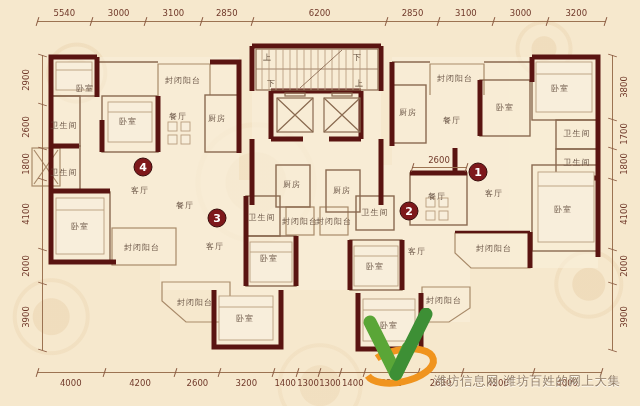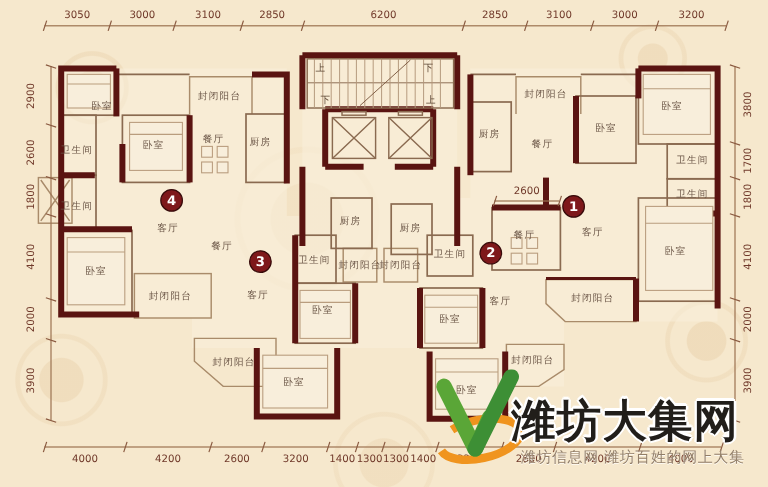--- a/index.html
+++ b/index.html
@@ -210,21 +210,21 @@
       <div class="stair-label" style="left: 267px; top: 57px;">上</div>
       <div class="stair-label" style="left: 357px; top: 57px;">下</div>
       <div class="stair-label" style="left: 271px; top: 83px;">下</div>
       <div class="stair-label" style="left: 359px; top: 83px;">上</div>
       <div class="unit-badge" style="left: 478px; top: 172px;">1</div>
       <div class="unit-badge" style="left: 409px; top: 211px;">2</div>
       <div class="unit-badge" style="left: 217px; top: 218px;">3</div>
       <div class="unit-badge" style="left: 143px; top: 167px;">4</div>
       <div class="dim-line" style="left: 37px; top: 21px; width: 568px; height: 1px;"></div>
       <div class="dim-tick" style="left: 36.5px; top: 17px; width: 1px; height: 9px; transform: rotate(18deg);"></div>
-      <div class="dim-label" style="left: 64.3681px; top: 13px;">3050</div>
+      <div class="dim-label" style="left: 64.3681px; top: 13px;">5540</div>
       <div class="dim-tick" style="left: 91.2362px; top: 17px; width: 1px; height: 9px; transform: rotate(18deg);"></div>
       <div class="dim-label" style="left: 118.656px; top: 13px;">3000</div>
       <div class="dim-tick" style="left: 145.075px; top: 17px; width: 1px; height: 9px; transform: rotate(18deg);"></div>
       <div class="dim-label" style="left: 173.392px; top: 13px;">3100</div>
       <div class="dim-tick" style="left: 200.709px; top: 17px; width: 1px; height: 9px; transform: rotate(18deg);"></div>
       <div class="dim-label" style="left: 226.782px; top: 13px;">2850</div>
       <div class="dim-tick" style="left: 251.855px; top: 17px; width: 1px; height: 9px; transform: rotate(18deg);"></div>
       <div class="dim-label" style="left: 319.654px; top: 13px;">6200</div>
       <div class="dim-tick" style="left: 386.453px; top: 17px; width: 1px; height: 9px; transform: rotate(18deg);"></div>
       <div class="dim-label" style="left: 412.526px; top: 13px;">2850</div>
@@ -294,16 +294,15 @@
       <div class="dim-tick" style="left: 465.5px; top: 163px; width: 1px; height: 9px; transform: rotate(18deg);"></div>
       <div class="dim-label" style="left: 439px; top: 160px;">2600</div>
     </div>
 
   <div class="wm" style="left:0;top:0;width:640px;height:406px;">
     <svg width="92" height="86" style="position:absolute;left:356px;top:308px;">
       <ellipse cx="44" cy="58" rx="34" ry="16" fill="none" stroke="var(--logo_orange,#f0941e)" stroke-width="7" transform="rotate(-12 44 58)" stroke-dasharray="78 22"></ellipse>
       <path d="M14,14 L40,66 L52,40" fill="none" stroke="var(--logo_green,#5aa637)" stroke-width="13" stroke-linecap="round" stroke-linejoin="round"></path>
       <path d="M40,66 L70,6" fill="none" stroke="var(--logo_green_dark,#3d8f35)" stroke-width="13" stroke-linecap="round"></path>
     </svg>
-    <div class="wm-title">潍坊大集网</div>
     <div class="wm-sub">潍坊信息网 潍坊百姓的网上大集</div>
   </div>
 </div>
 
 </body></html>

